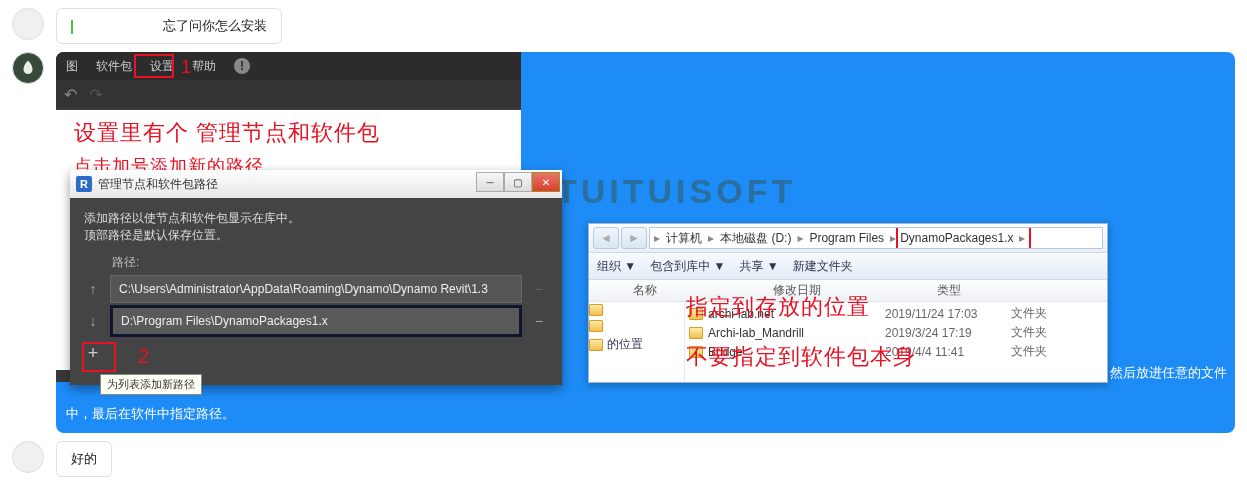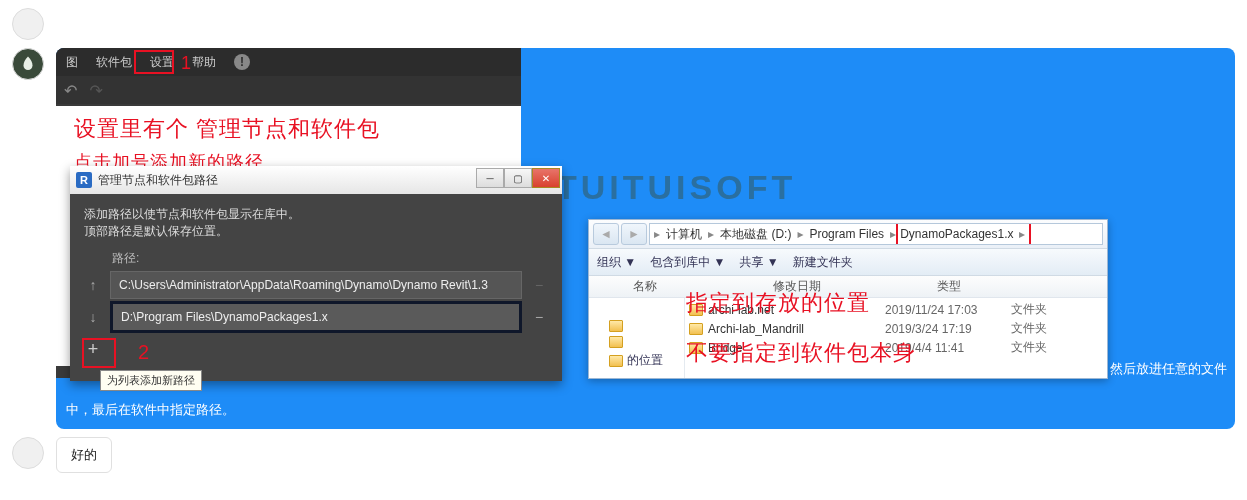--- a/index.html
+++ b/index.html
@@ -54,40 +54,43 @@
     .exp-head { height: 28px; background: linear-gradient(#fcfdfe, #eaf0f7); display:flex; align-items:center; padding: 0 4px; gap: 2px; }
     .nav-btn { width: 26px; height:22px; background: linear-gradient(#f0f6fc,#dae6f2); border:1px solid #b8cadd; border-radius:3px; display:flex;align-items:center;justify-content:center; color:#4a6; font-size:12px; }
     .nav-btn.dis { color: #aaa; }
     .addr-bar { flex:1; height:22px; background:#fff; border:1px solid #b5c8db; display:flex; align-items:center; font-size:12px; color:#333; padding: 0 2px; overflow:hidden; }
     .crumb { padding: 0 4px; white-space:nowrap; }
     .crumb-sep { color:#888; padding:0 2px; }
     .red-crumb { border: 2px solid #e81123; padding: 12px 2px; margin-left: -2px; }
     .exp-toolbar { height: 28px; background: linear-gradient(#f7fafd, #e3ecf5); display:flex; align-items:center; padding: 0 8px; gap: 14px; font-size:12px; color:#335; border-top:1px solid #d0dae4; border-bottom: 1px solid #d0dae4; }
     .exp-cols { height: 22px; background: linear-gradient(#fdfdfd,#eef2f6); display:flex; align-items:center; padding-left: 44px; font-size:12px; color:#555; gap: 116px; border-bottom:1px solid #e0e6ed; }
     .exp-body { display:flex; height: 80px; }
-    .exp-tree { width: 96px; border-right:1px solid #e4eaf0; padding:20px; font-size:12px; color:#335; }
+    .exp-tree { width: 96px; border-right:1px solid #e4eaf0; padding:0; font-size:12px; color:#335; }
     .tree-item { display:flex; align-items:center; gap:4px; padding:2px 0; }
     .folder-ico { width:14px; height:12px; background: linear-gradient(#ffe9a8,#f2c050); border:1px solid #d4a020; border-radius:1px; }
     .exp-list { flex:1; padding: 2px 4px; font-size:12px; color:#333; }
     .list-row { display:flex; align-items:center; gap:6px; padding: 1px 0; }
     .list-row .c1 { flex: 0 0 190px; display:flex; align-items:center; gap:5px; }
     .list-row .c2 { flex: 0 0 120px; color:#666; }
     .list-row .c3 { color:#666; }
 
     .red-text-3 { position:absolute; left: 630px; top: 240px; color:#e81123; font-size:22px; letter-spacing:1px; z-index: 5; }
     .red-text-4 { position:absolute; left: 630px; top: 290px; color:#e81123; font-size:22px; letter-spacing:1px; z-index: 5; }
 
     .trail-text { padding: 8px 14px 10px 10px; font-size: 13px; color: #fff; }
     .trail-right { position:absolute; right: 8px; top: 312px; color:#fff; font-size:13px; }
   </style>
 </head>
 <body>
 
 <div class="chat-row">
   <div class="avatar"></div>
+  <div class="bubble-white">
+    <span class="bar"></span><span>忘了问你怎么安装</span>
+  </div>
 </div>
 
 <div class="chat-row">
   <div class="avatar leaf">
     <svg viewBox="0 0 24 24">
         <path d="M12 2 C8 6 6 10 6 14 a6 6 0 0 0 12 0 C18 10 16 6 12 2 Z" fill="#e8efe6"></path>
       </svg>
   </div>
   <div class="bubble-blue">
     <div class="blue-content">

